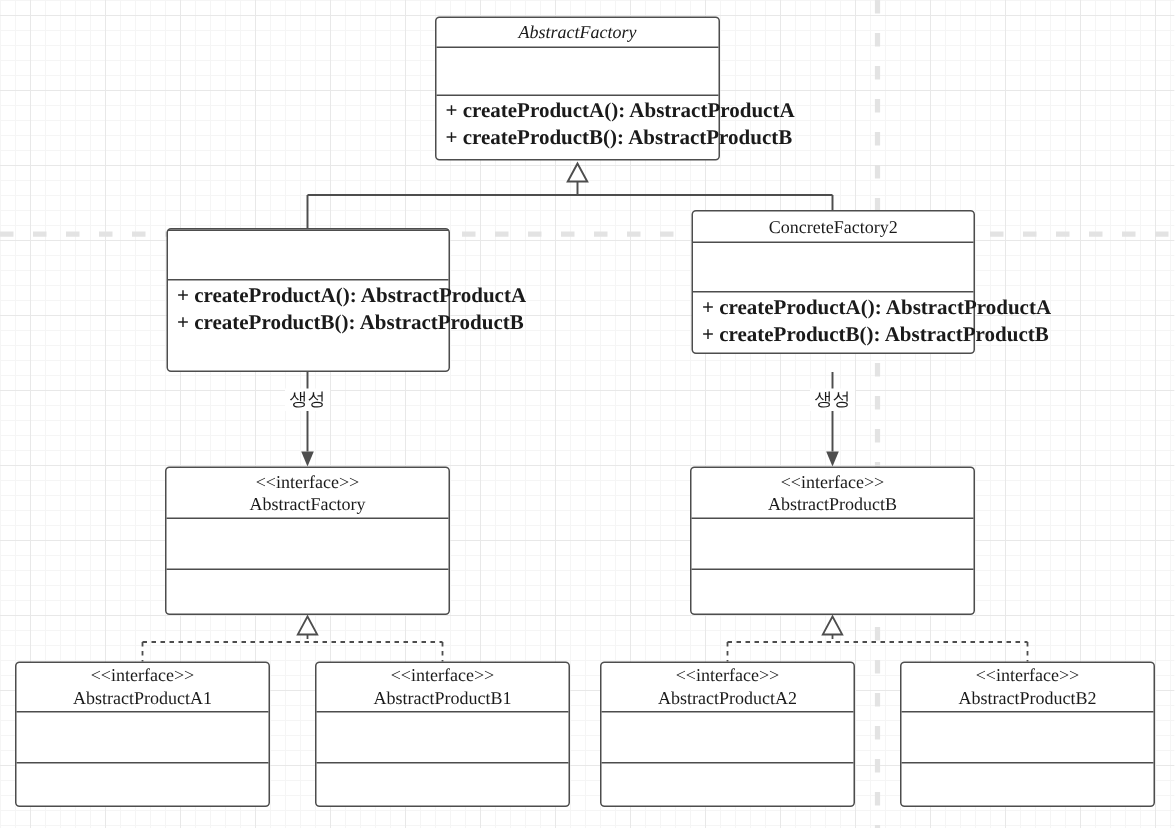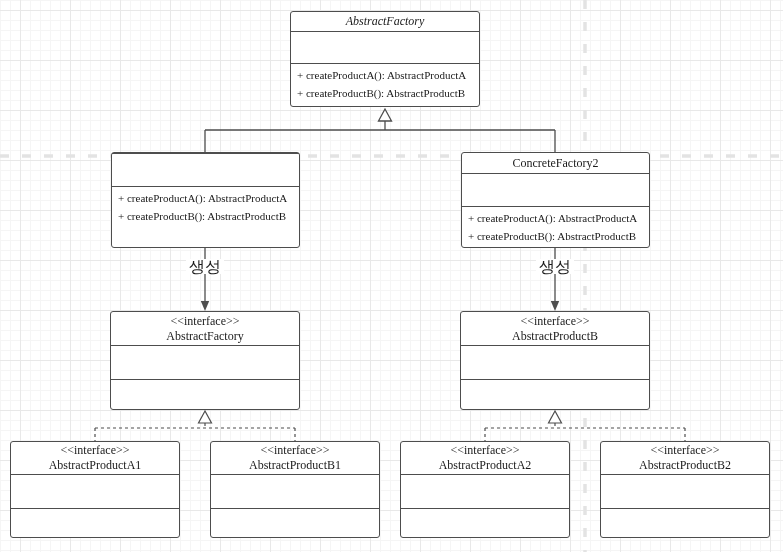--- a/index.html
+++ b/index.html
@@ -22,25 +22,25 @@
     background:#ffffff;border:1.6px solid #4d4d4d;border-radius:3px;
     display:flex;flex-direction:column;
   }
   .cmp{box-sizing:border-box;border-top:1.6px solid #4d4d4d;}
   .cmp.first{border-top:none;}
   .title{
     display:flex;flex-direction:column;justify-content:center;align-items:center;
     font-size:12px;line-height:15px;text-align:center;white-space:nowrap;
   }
   .title.italic{font-style:italic;}
-  .methods{font-size:11px;line-height:18px;padding:2px 2px 0 6px;white-space:nowrap;}
+  .methods{font-size:14px;line-height:18px;padding:2px 2px 0 6px;white-space:nowrap;font-weight:bold;}
   .grow{flex:1;}
   .edge-label{
     position:absolute;z-index:3;background:#ffffff;
-    font-size:16px;line-height:15px;padding:0 3px;
+    font-size:12px;line-height:15px;padding:0 3px;
     transform:translateX(-50%);white-space:nowrap;
   }
 </style>
 </head>
 <body>
 
 <div id="canvas">
 
   <svg id="edges" width="783" height="552" viewBox="0 0 783 552">
 
@@ -83,21 +83,21 @@
   </div>
 
   <div class="uml-box" style="left:111px;top:152px;width:189px;height:96px;">
     <div class="cmp" style="height:33px;"></div>
     <div class="cmp methods grow">
       <div>+ createProductA(): AbstractProductA</div>
       <div>+ createProductB(): AbstractProductB</div>
     </div>
   </div>
 
-  <div class="uml-box" style="left:461px;top:152px;width:189px;height:96px;">
+  <div class="uml-box" style="left:461px;top:140px;width:189px;height:96px;">
     <div class="cmp first title" style="height:20px;">ConcreteFactory2</div>
     <div class="cmp" style="height:33px;"></div>
     <div class="cmp methods grow">
       <div>+ createProductA(): AbstractProductA</div>
       <div>+ createProductB(): AbstractProductB</div>
     </div>
   </div>
 
   <div class="uml-box" style="left:110px;top:311px;width:190px;height:99px;">
     <div class="cmp first title" style="height:33px;">

